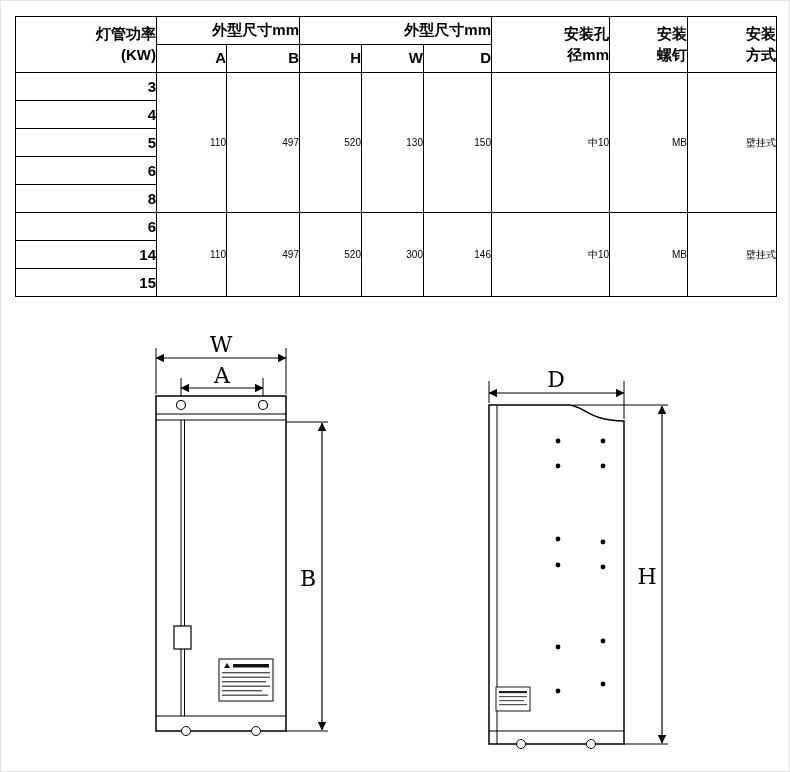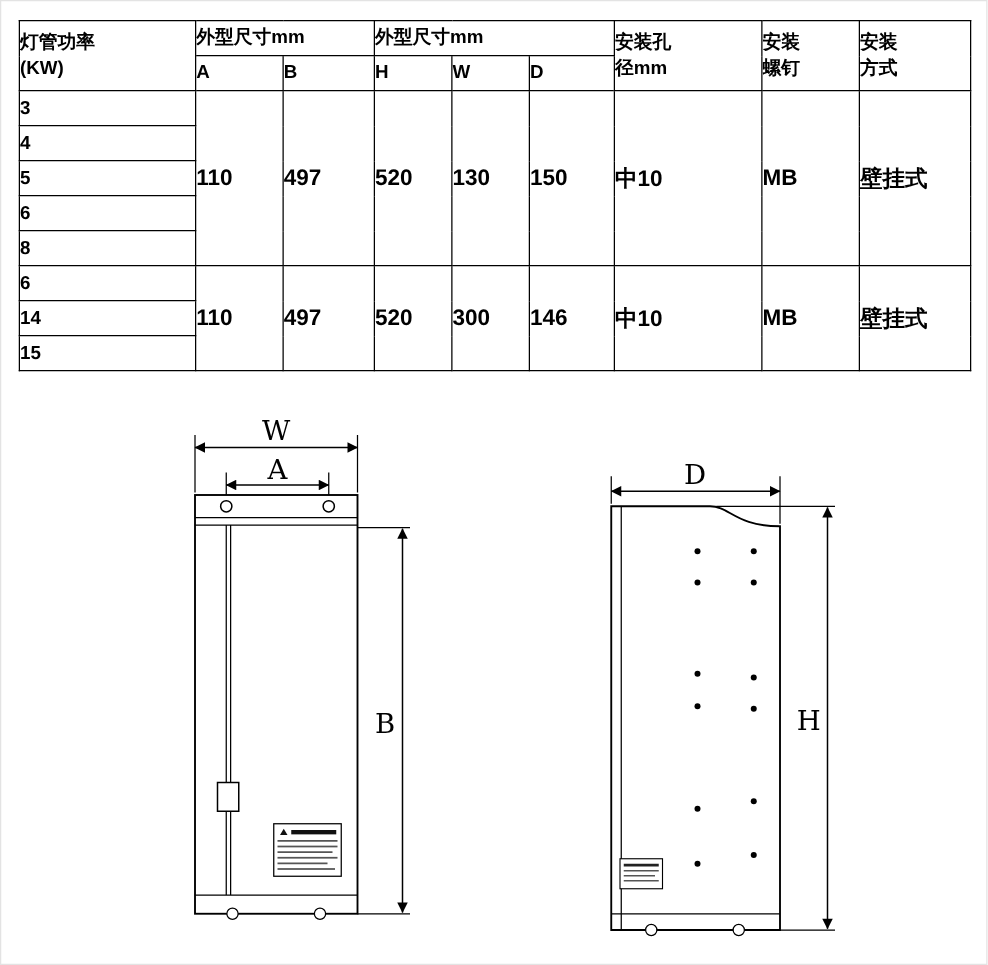--- a/index.html
+++ b/index.html
@@ -13,30 +13,30 @@
     border:1px solid #e3e3e3;
   }
   table.spec-table {
     border-collapse:collapse;
     table-layout:fixed;
     position:absolute;
     left:14px; top:15px;
   }
   table.spec-table th, table.spec-table td {
     border:1px solid #000;
-    text-align:left;
+    text-align:right;
     vertical-align:middle;
     padding:0;
     overflow:hidden;
   }
   tr.hdr-row { height:28px; }
   tr.data-row { height:28px; }
   .hdr { font-weight:bold; font-size:15px; line-height:1.35; }
   .pow { font-weight:bold; font-size:15px; }
-  .val { font-weight:bold; font-size:18px;margin-left:40px; }
+  .val { font-weight:normal; font-size:10px;margin-left:40px; }
   .drawings { position:absolute; left:0; top:330px; width:790px; height:440px; }
   .front-svg { position:absolute; left:135px; top:3px; }
   .side-svg  { position:absolute; left:475px; top:38px; }
   .dim-label { font-family:"DejaVu Serif", serif; font-size:22px; fill:#000; }
 </style>
 </head>
 <body>
 
 <table class="spec-table">
   <colgroup>

